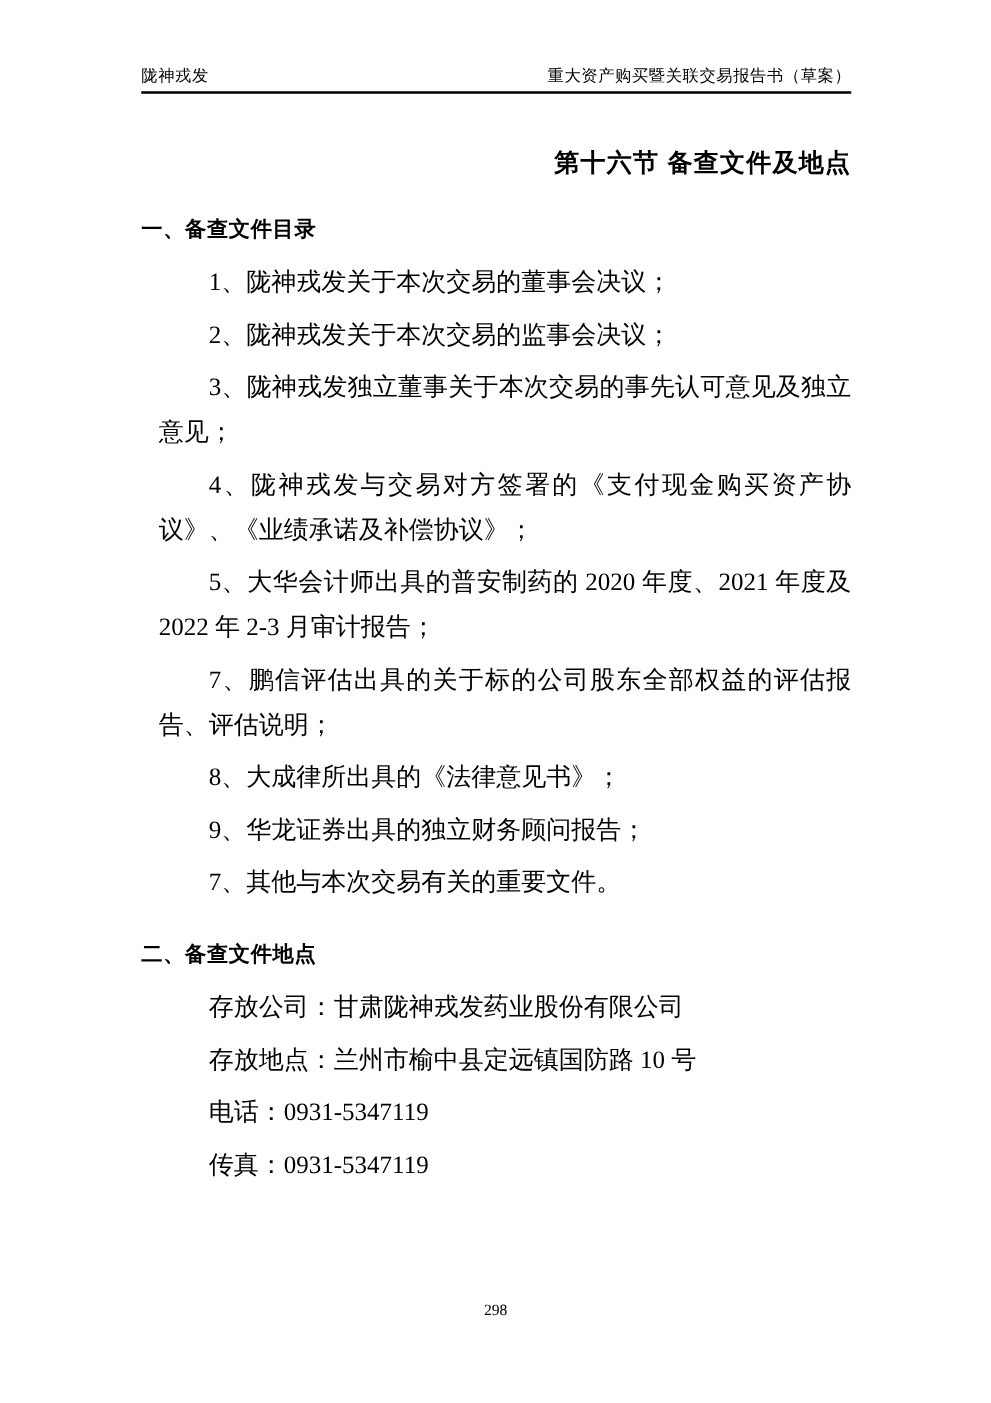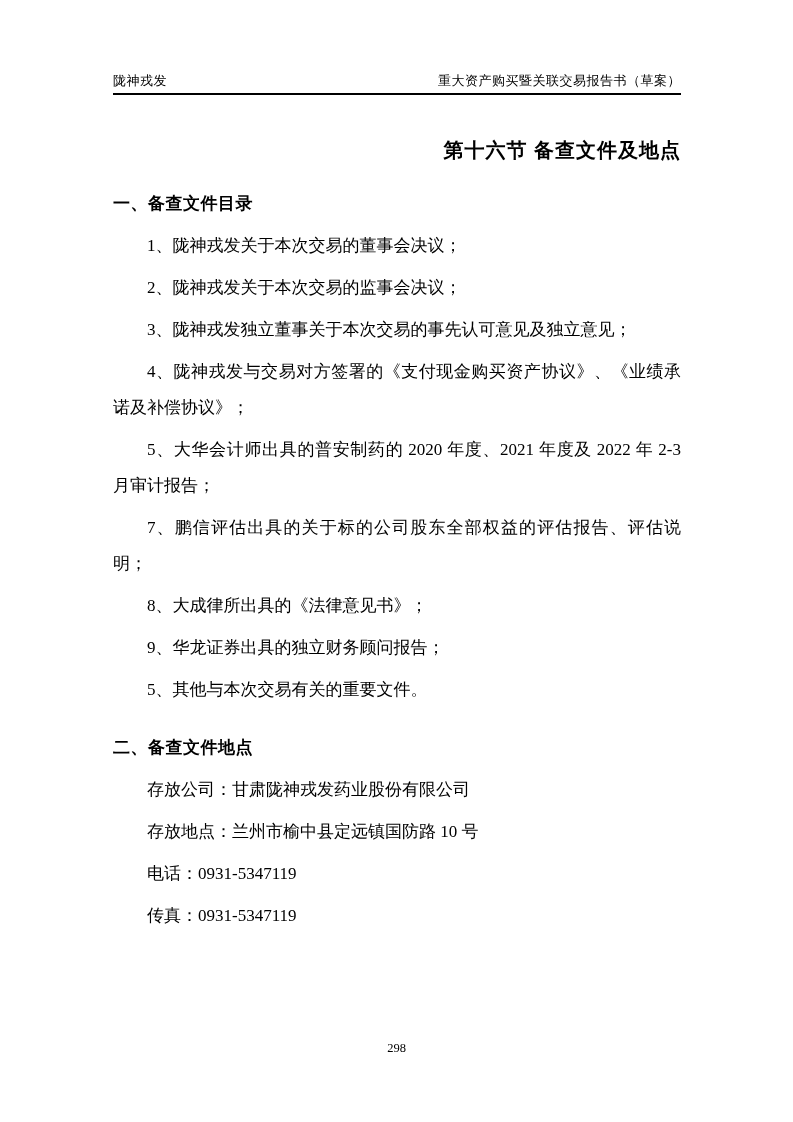--- a/index.html
+++ b/index.html
@@ -15,21 +15,21 @@
     color: #000000;
     font-family: "Liberation Serif", "DejaVu Serif", serif;
     box-sizing: border-box;
     padding: 0 112px 0 113px;
     overflow: hidden;
   }
   .doc-header {
     display: flex;
     justify-content: space-between;
     align-items: flex-end;
-    padding-top: 72px;
+    padding-top: 52px;
     padding-bottom: 3px;
     border-bottom: 2px solid #000000;
     font-size: 13px;
     letter-spacing: 0.5px;
   }
   .doc-title {
     font-family: "Liberation Sans", "DejaVu Sans", sans-serif;
     font-weight: 700;
     font-size: 20px;
     text-align: right;
@@ -37,25 +37,25 @@
     letter-spacing: 1px;
   }
   .sec-heading {
     font-family: Liberation Sans, sans-serif;
     font-weight: 700;
     font-size: 17px;
     margin: 28px 0 0 0;
     letter-spacing: 0.5px;
   }
   .body-p {
-    font-size: 17px;
+    font-size: 20px;
     line-height: 36px;
     text-indent: 2em;
     text-align: justify;
-    margin: 6px 0 0 0;
+    margin: 6px 0 0 14px;
   }
   .sec-heading + .body-p {
     margin-top: 13px;
   }
   .page-footer {
     position: absolute;
     left: 0;
     right: 0;
     bottom: 66px;
     text-align: center;
@@ -77,21 +77,21 @@
   <h2 class="sec-heading">一、备查文件目录</h2>
 
   <p class="body-p">1、陇神戎发关于本次交易的董事会决议；</p>
   <p class="body-p">2、陇神戎发关于本次交易的监事会决议；</p>
   <p class="body-p">3、陇神戎发独立董事关于本次交易的事先认可意见及独立意见；</p>
   <p class="body-p">4、陇神戎发与交易对方签署的《支付现金购买资产协议》、《业绩承诺及补偿协议》；</p>
   <p class="body-p">5、大华会计师出具的普安制药的 2020 年度、2021 年度及 2022 年 2-3 月审计报告；</p>
   <p class="body-p">7、鹏信评估出具的关于标的公司股东全部权益的评估报告、评估说明；</p>
   <p class="body-p">8、大成律所出具的《法律意见书》；</p>
   <p class="body-p">9、华龙证券出具的独立财务顾问报告；</p>
-  <p class="body-p">5、其他与本次交易有关的重要文件。</p>
+  <p class="body-p">7、其他与本次交易有关的重要文件。</p>
 
   <h2 class="sec-heading">二、备查文件地点</h2>
 
   <p class="body-p">存放公司：甘肃陇神戎发药业股份有限公司</p>
   <p class="body-p">存放地点：兰州市榆中县定远镇国防路 10 号</p>
   <p class="body-p">电话：0931-5347119</p>
   <p class="body-p">传真：0931-5347119</p>
 
   <div class="page-footer">298</div>
 

